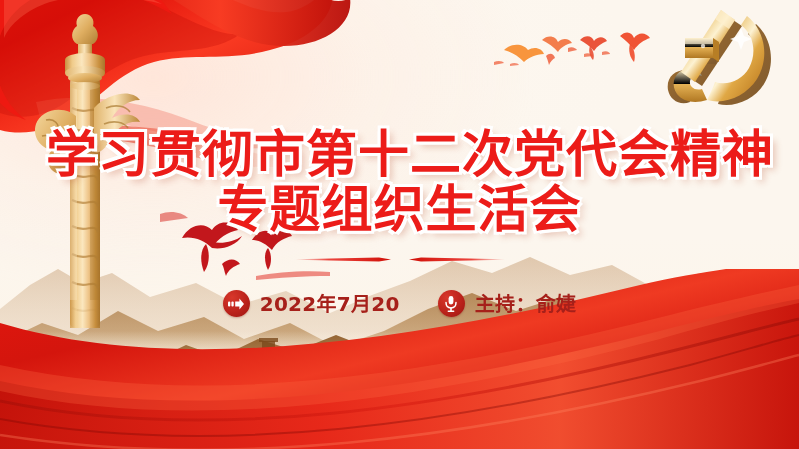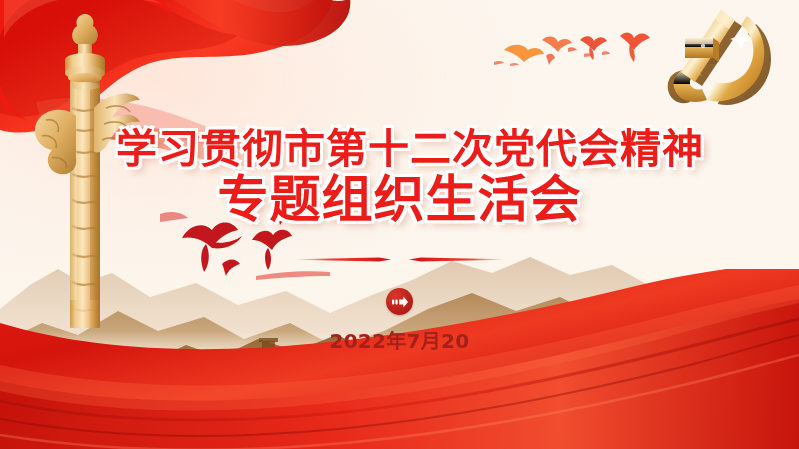--- a/index.html
+++ b/index.html
@@ -70,21 +70,21 @@
     color:#ec1c19;
     letter-spacing:1px;
     line-height:1.04;
     -webkit-text-stroke:0px;
     text-shadow:
        2px 0 0 #fff, -2px 0 0 #fff, 0 2px 0 #fff, 0 -2px 0 #fff,
        2px 2px 0 #fff, -2px 2px 0 #fff, 2px -2px 0 #fff, -2px -2px 0 #fff,
        3px 3px 0 #fff, -3px 3px 0 #fff, 3px -3px 0 #fff, -3px -3px 0 #fff,
        5px 5px 7px rgba(180,70,40,.32);
   }
-  .title-line.l1{font-size:41px;padding-left:21px;}
+  .title-line.l1{font-size:51px;padding-left:21px;}
   .title-line.l2{font-size:51px;margin-top:2px;}
 
   .subtitle-row{
     position:absolute;left:0;right:0;top:255px;
     display:flex;align-items:center;justify-content:center;gap:18px;
   }
   .deco-line{width:96px;height:9px;flex:none;}
   .deco-line svg{display:block;width:100%;height:100%;}
   .subtitle{
     font-family:"DejaVu Sans","Liberation Sans",sans-serif;
@@ -92,21 +92,21 @@
     font-size:17px;
     letter-spacing:.5px;
     color:#d8261c;
     white-space:nowrap;
   }
 
   .meta-row{
     position:absolute;left:0;right:0;top:288px;
     display:flex;align-items:center;justify-content:center;gap:38px;
   }
-  .meta-item{display:flex;align-items:center;gap:10px;flex-direction:column;}
+  .meta-item{display:flex;align-items:flex-end;gap:10px;}
   .meta-icon{
     width:27px;height:27px;flex:none;border-radius:50%;
     background:radial-gradient(circle at 34% 28%, #d8372b 0%, #b9211a 58%, #9c1712 100%);
     display:flex;align-items:center;justify-content:center;
     box-shadow:0 1px 2px rgba(120,20,10,.28);
   }
   .meta-icon svg{display:block;}
   .meta-text{
     font-family:"DejaVu Sans","Liberation Sans",sans-serif;
     font-weight:bold;font-size:20px;letter-spacing:.3px;
@@ -500,17 +500,28 @@
         <span class="meta-icon">
           <svg width="16" height="14" viewBox="0 0 16 14" xmlns="http://www.w3.org/2000/svg">
             <rect x="0" y="4.6" width="2.3" height="4.8" rx="1" fill="#ffffff"></rect>
             <rect x="3.4" y="4.6" width="2.3" height="4.8" rx="1" fill="#ffffff"></rect>
             <path d="M7.2,4.6 L11.4,4.6 L11.4,1.6 L16,7 L11.4,12.4 L11.4,9.4 L7.2,9.4 Z" fill="#ffffff"></path>
           </svg>
         </span>
         <span class="meta-text">2022年7月20</span>
       </div>
 
+      <div class="meta-item">
+        <span class="meta-icon">
+          <svg width="14" height="17" viewBox="0 0 14 17" xmlns="http://www.w3.org/2000/svg">
+            <rect x="4.6" y="1" width="4.8" height="8.4" rx="2.4" fill="#ffffff"></rect>
+            <path d="M2,7.6 C2,11.2 4.2,13 7,13 C9.8,13 12,11.2 12,7.6" fill="none" stroke="#ffffff" stroke-width="1.5" stroke-linecap="round"></path>
+            <rect x="6.2" y="12.6" width="1.6" height="3.4" fill="#ffffff"></rect>
+            <rect x="3.6" y="15.4" width="6.8" height="1.5" rx=".7" fill="#ffffff"></rect>
+          </svg>
+        </span>
+        <span class="meta-text">主持：俞婕</span>
+      </div>
 
     </div>
   </div>
 
 </div>
 
 </body></html>

